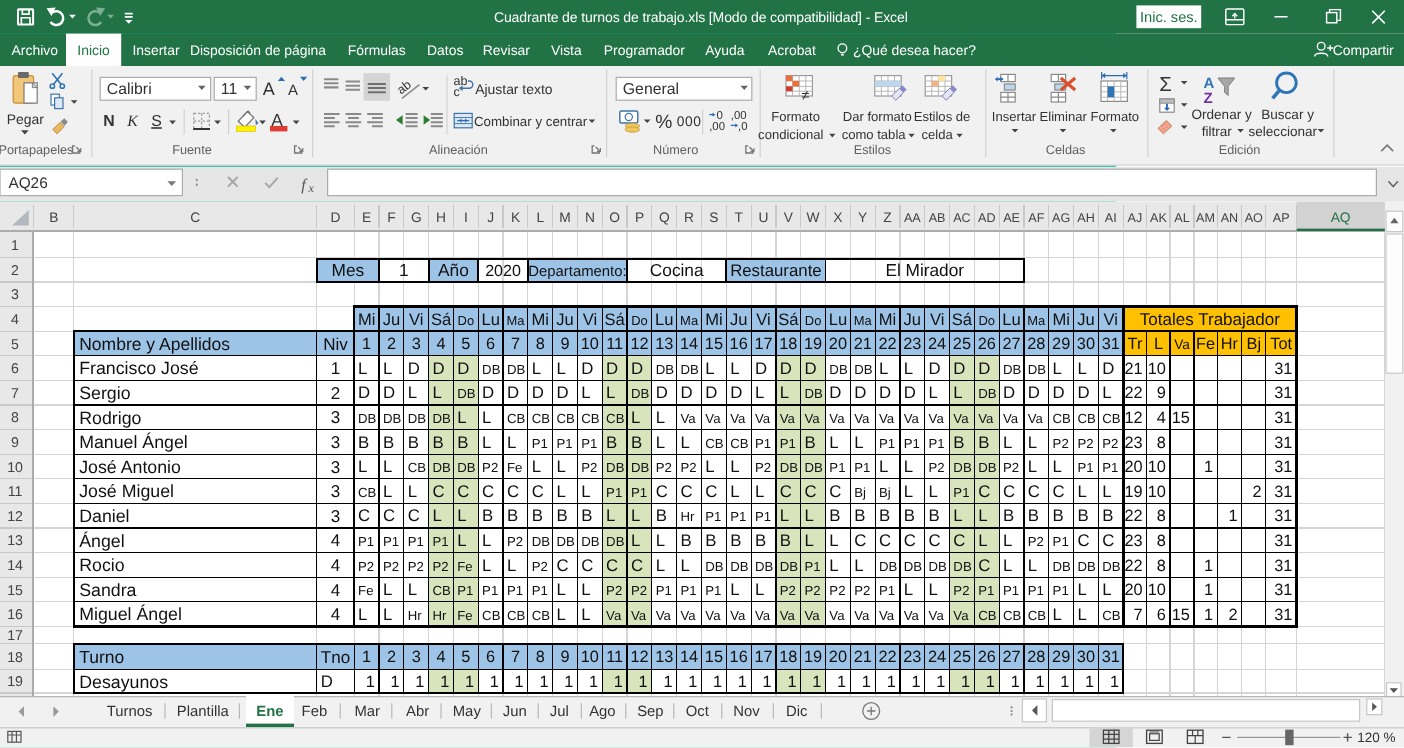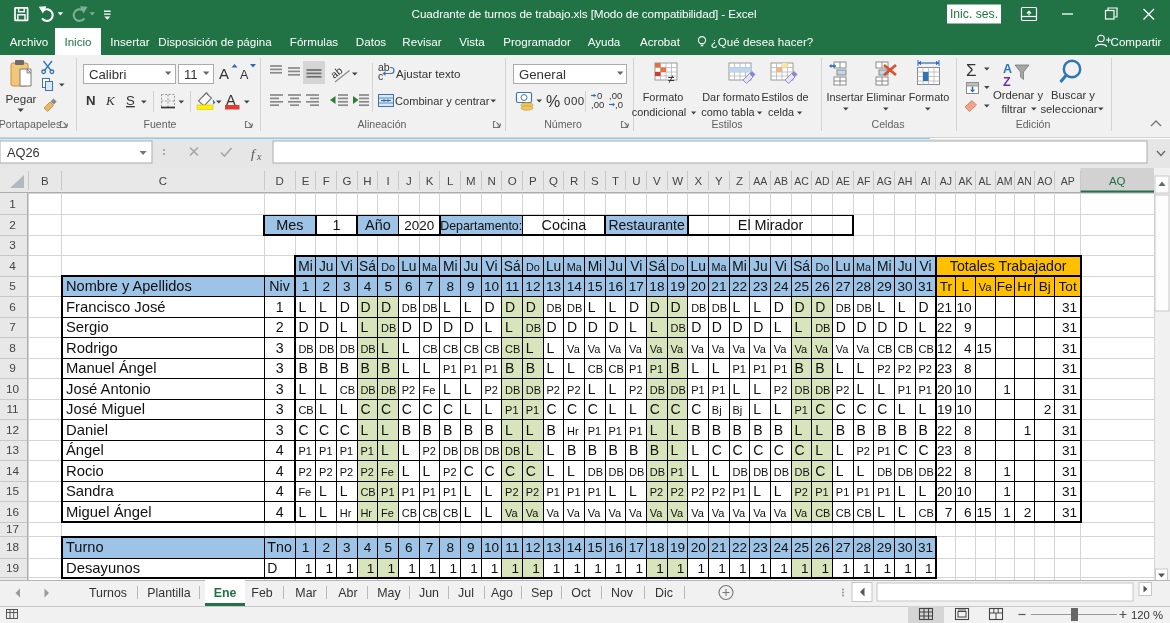--- a/index.html
+++ b/index.html
@@ -1,15 +1,15 @@
 <!DOCTYPE html>
 <html><head><meta charset="utf-8"><style>
 * { margin:0; padding:0; box-sizing:border-box; }
 html,body { width:1170px; height:623px; overflow:hidden; }
-#app { position:relative; width:930px; height:623px; font-family:"Liberation Sans",sans-serif; background:#7dd3fc; }
+#app { position:relative; width:930px; height:623px; font-family:"Liberation Sans",sans-serif; background:#14b8a6; }
 .abs { position:absolute; }
 </style></head><body>
 <div id="app">
 
 <div class="abs" style="left:0;top:0;width:1170px;height:28px;background:#217346"></div>
 <svg class="abs" style="left:0;top:0" width="1170" height="28" font-family="'Liberation Sans',sans-serif">
 
  <g stroke="#fff" fill="none" stroke-width="1.7">
   <rect x="15" y="7.8" width="12.6" height="12.6" rx="0.5"></rect>
  </g>

